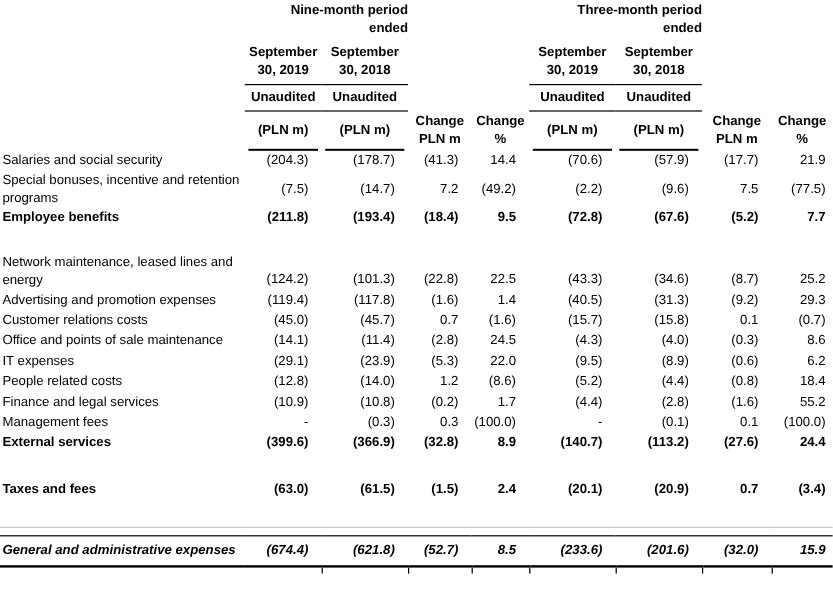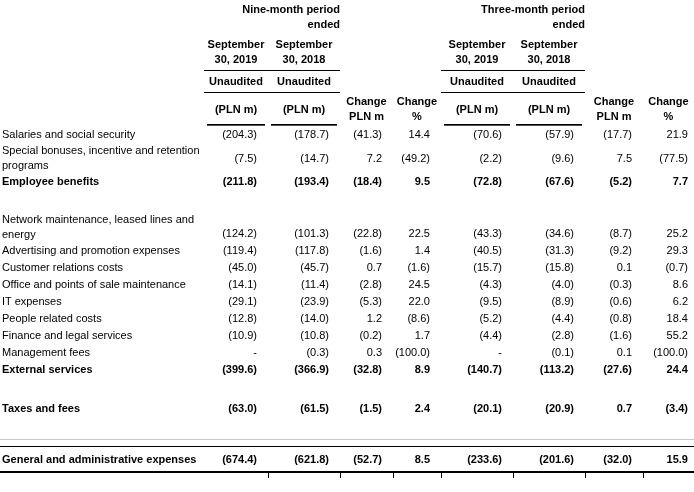--- a/index.html
+++ b/index.html
@@ -22,21 +22,21 @@
   
   tr.data td{height:17px;}
   td.lbl{text-align:left;padding-left:2px;}
   td.num{text-align:right;padding-right:11px;white-space:nowrap;}
   td.num.last{padding-right:6px;}
   tr.bold td{font-weight:bold;}
   tr.vbottom td.num{vertical-align:bottom;padding-bottom:1px;}
   tr.spacer td{height:22px;}
   tr.gray-rule td{height:22px;border-bottom:1px solid #c9c9c9;}
   tr.gap td{height:6px;}
-  tr.total td{height:24px;font-weight:bold;border-top:1.7px solid #000;border-bottom:2.3px solid #000;}
+  tr.total td{height:24px;font-weight:bold;border-top:1.7px solid #000;border-bottom:2.3px solid #000;font-style:italic;}
   tr.ticks td{height:5px;}
   tr.ticks td.t{border-right:1.8px solid #000;}
 </style>
 </head>
 <body>
 
 <table>
   <colgroup>
     <col style="width:204px">
       <col style="width:64px">

